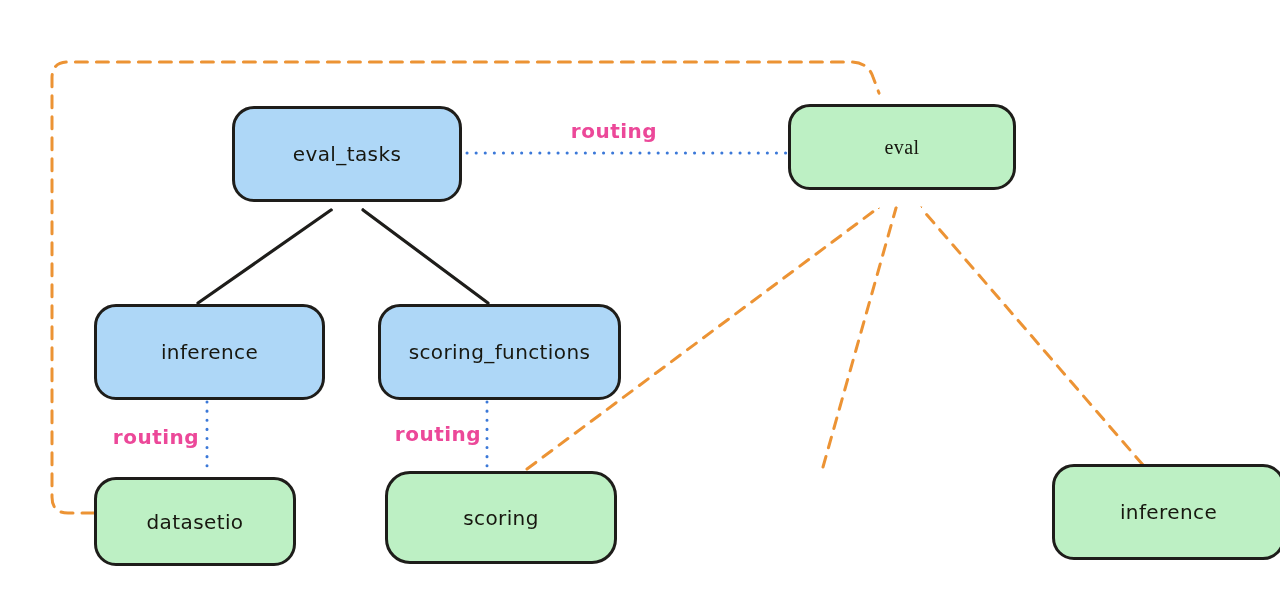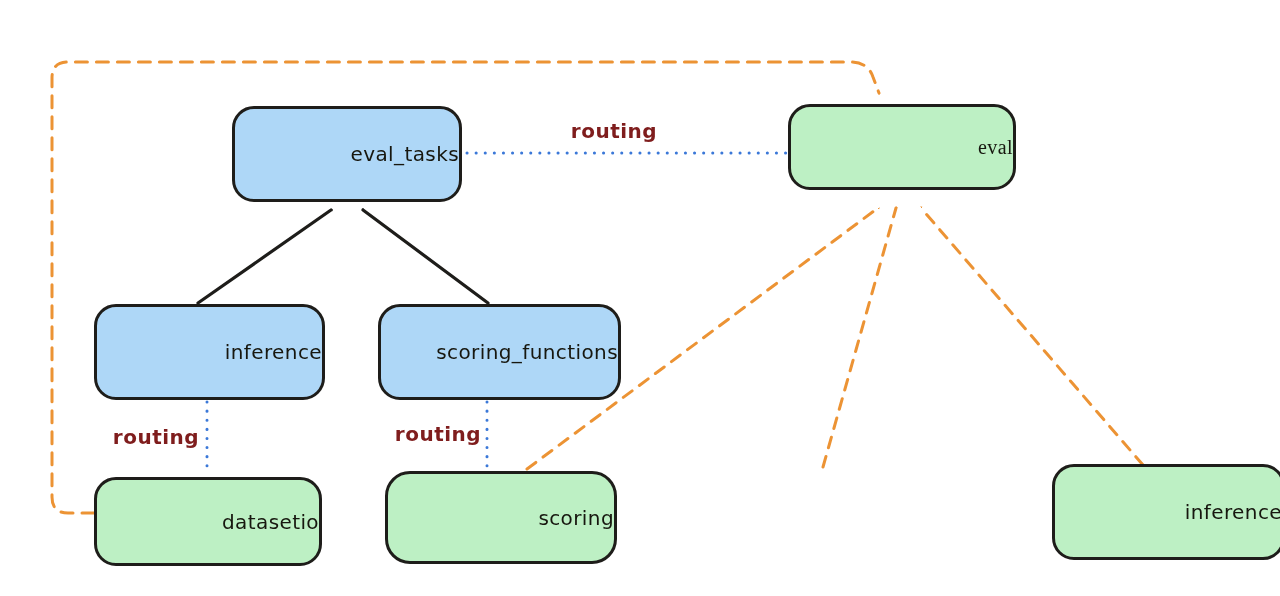--- a/index.html
+++ b/index.html
@@ -9,30 +9,30 @@
     width:1280px;height:596px;
     background:#ffffff;
     overflow:hidden;
   }
   svg.edges{position:absolute;left:0;top:0;width:1280px;height:596px;}
   .node{
     position:absolute;
     box-sizing:border-box;
     border:3px solid #1e1d1a;
     border-radius:22px;
-    display:flex;align-items:center;justify-content:flex-end;
+    display:flex;align-items:center;justify-content:center;
     font-size:20px;color:#17170f;
     letter-spacing:0.4px;
     line-height:1;
   }
   .node.blue{background:#aed7f7;}
   .node.green{background:#bdf0c4;}
   .edge-label{
     position:absolute;
-    color:#7f1d1d;
+    color:#ec4899;
     font-size:20px;
     font-weight:600;
     letter-spacing:0.5px;
     text-align:center;
     transform:translate(-50%,-50%);
     white-space:nowrap;
   }
 </style>
 </head>
 <body>
@@ -72,21 +72,21 @@
   </div>
 
   <div class="node blue" style="left:94px;top:304px;width:231px;height:96px;">
     <span>inference</span>
   </div>
 
   <div class="node blue" style="left:378px;top:304px;width:243px;height:96px;">
     <span>scoring_functions</span>
   </div>
 
-  <div class="node green" style="left:94px;top:477px;width:228px;height:89px;">
+  <div class="node green" style="left:94px;top:477px;width:202px;height:89px;">
     <span>datasetio</span>
   </div>
 
   <div class="node green" style="left:385px;top:471px;width:232px;height:93px;border-radius:25px;">
     <span>scoring</span>
   </div>
 
 
   <div class="node green" style="left:1052px;top:464px;width:233px;height:96px;">
     <span>inference</span>

